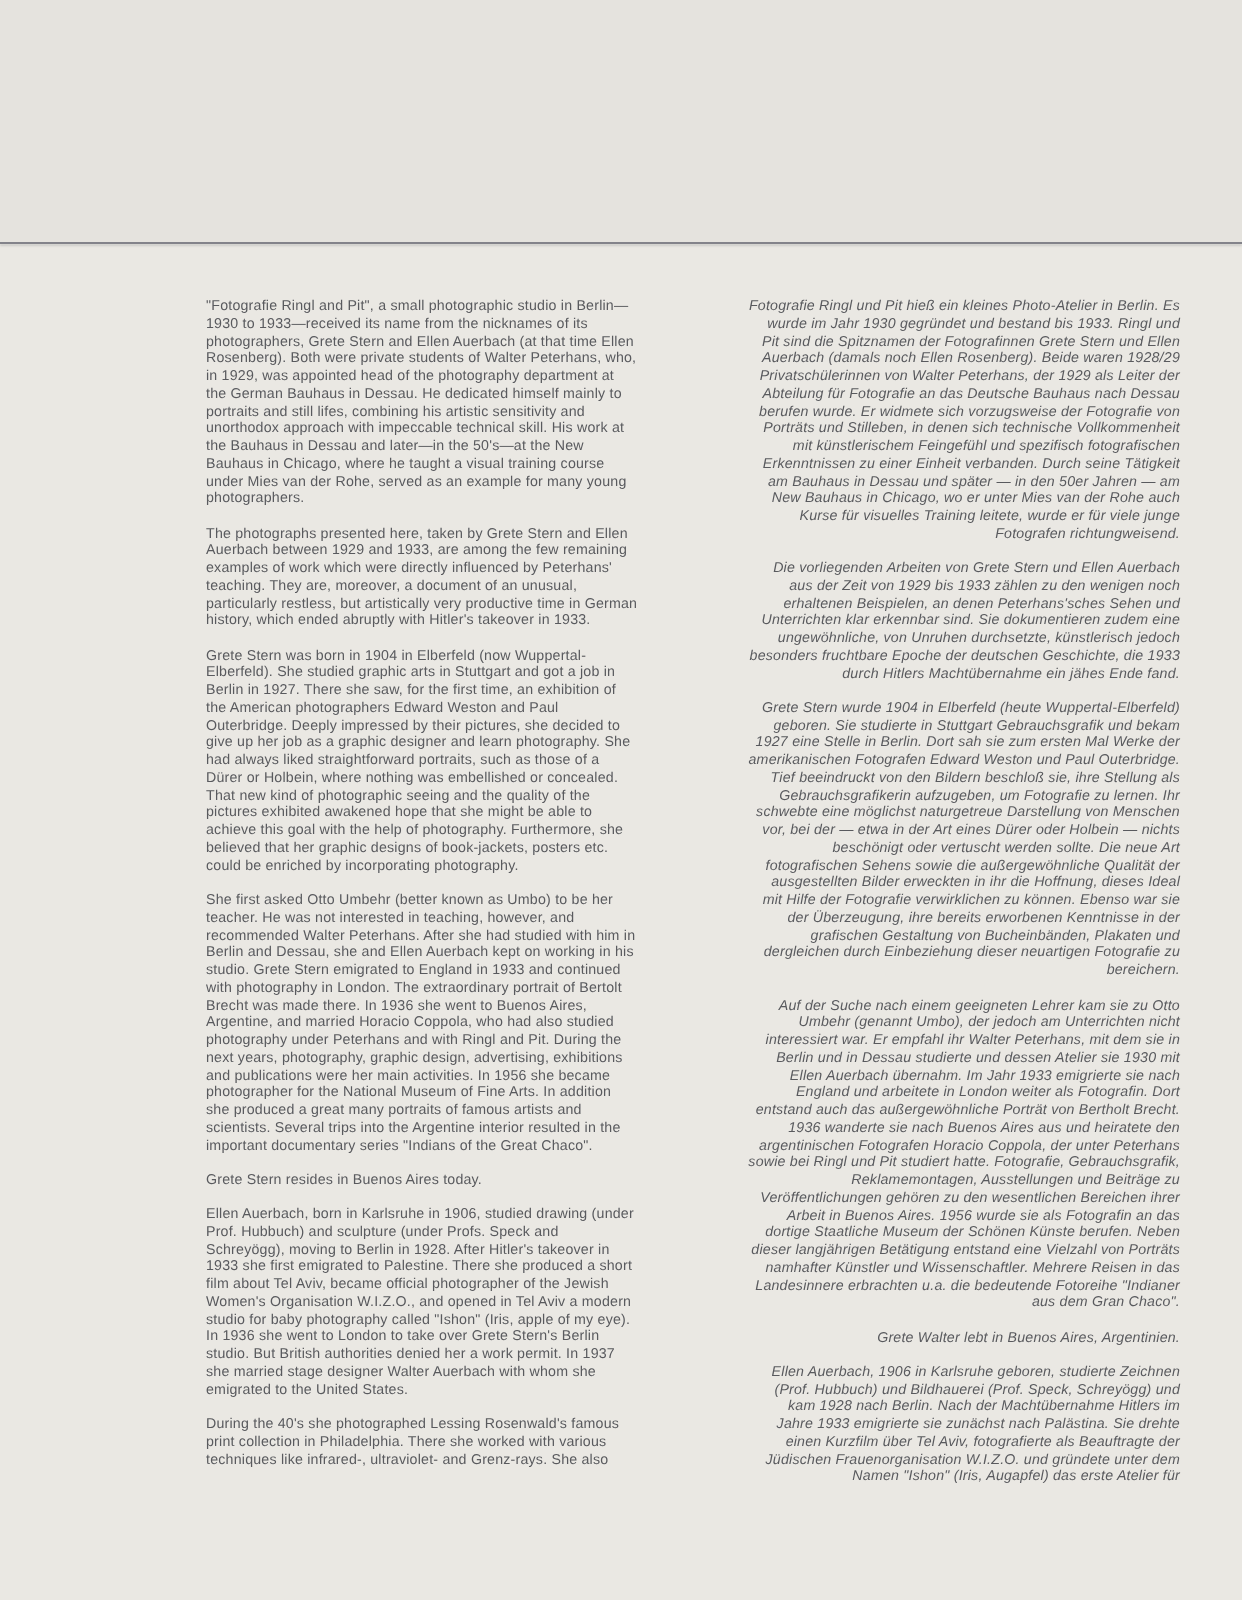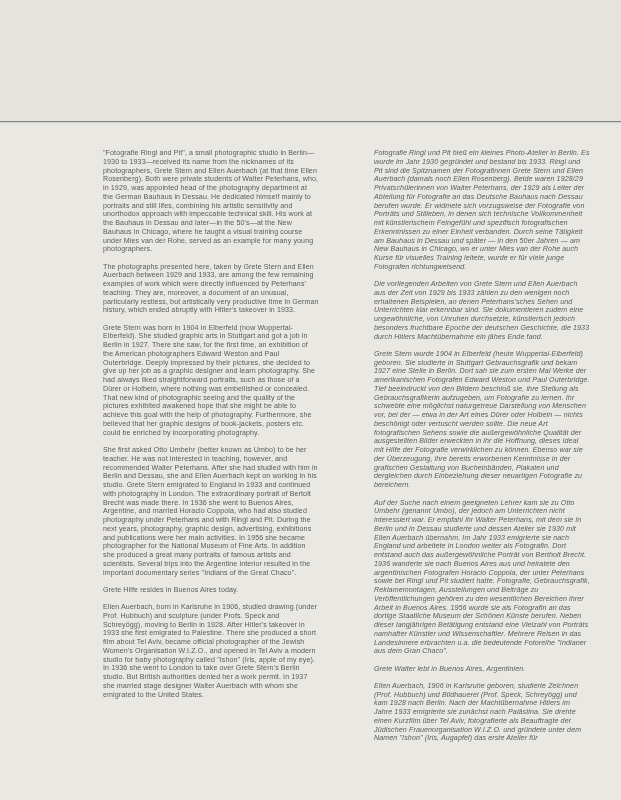--- a/index.html
+++ b/index.html
@@ -40,37 +40,38 @@
     color: #595a5e;
     font-size: 7.1px;
     line-height: 8.75px;
     letter-spacing: 0.015em;
     text-align: left;
   }
   .text-col p {
     margin: 0 0 8.6px 0;
   }
   .col-english { left: 103px; }
-  .col-german  { left: 374px; font-style: italic; }
+  .col-german  { left: 374px; font-style: italic; text-align: right; }
 </style>
 </head>
 <body>
 
 <div class="scan-page">
 
   <div class="top-band"></div>
   <div class="rule"></div>
 
   <div class="text-col col-english">
     <p>"Fotografie Ringl and Pit", a small photographic studio in Berlin—1930 to 1933—received its name from the nicknames of its photographers, Grete Stern and Ellen Auerbach (at that time Ellen Rosenberg). Both were private students of Walter Peterhans, who, in 1929, was appointed head of the photography department at the German Bauhaus in Dessau. He dedicated himself mainly to portraits and still lifes, combining his artistic sensitivity and unorthodox approach with impeccable technical skill. His work at the Bauhaus in Dessau and later—in the 50's—at the New Bauhaus in Chicago, where he taught a visual training course under Mies van der Rohe, served as an example for many young photographers.</p>
     <p>The photographs presented here, taken by Grete Stern and Ellen Auerbach between 1929 and 1933, are among the few remaining examples of work which were directly influenced by Peterhans' teaching. They are, moreover, a document of an unusual, particularly restless, but artistically very productive time in German history, which ended abruptly with Hitler's takeover in 1933.</p>
     <p>Grete Stern was born in 1904 in Elberfeld (now Wuppertal-Elberfeld). She studied graphic arts in Stuttgart and got a job in Berlin in 1927. There she saw, for the first time, an exhibition of the American photographers Edward Weston and Paul Outerbridge. Deeply impressed by their pictures, she decided to give up her job as a graphic designer and learn photography. She had always liked straightforward portraits, such as those of a Dürer or Holbein, where nothing was embellished or concealed. That new kind of photographic seeing and the quality of the pictures exhibited awakened hope that she might be able to achieve this goal with the help of photography. Furthermore, she believed that her graphic designs of book-jackets, posters etc. could be enriched by incorporating photography.</p>
     <p>She first asked Otto Umbehr (better known as Umbo) to be her teacher. He was not interested in teaching, however, and recommended Walter Peterhans. After she had studied with him in Berlin and Dessau, she and Ellen Auerbach kept on working in his studio. Grete Stern emigrated to England in 1933 and continued with photography in London. The extraordinary portrait of Bertolt Brecht was made there. In 1936 she went to Buenos Aires, Argentine, and married Horacio Coppola, who had also studied photography under Peterhans and with Ringl and Pit. During the next years, photography, graphic design, advertising, exhibitions and publications were her main activities. In 1956 she became photographer for the National Museum of Fine Arts. In addition she produced a great many portraits of famous artists and scientists. Several trips into the Argentine interior resulted in the important documentary series "Indians of the Great Chaco".</p>
-    <p>Grete Hilfe resides in Buenos Aires today.</p>
+    <p>Grete Stern resides in Buenos Aires today.</p>
     <p>Ellen Auerbach, born in Karlsruhe in 1906, studied drawing (under Prof. Hubbuch) and sculpture (under Profs. Speck and Schreyögg), moving to Berlin in 1928. After Hitler's takeover in 1933 she first emigrated to Palestine. There she produced a short film about Tel Aviv, became official photographer of the Jewish Women's Organisation W.I.Z.O., and opened in Tel Aviv a modern studio for baby photography called "Ishon" (Iris, apple of my eye). In 1936 she went to London to take over Grete Stern's Berlin studio. But British authorities denied her a work permit. In 1937 she married stage designer Walter Auerbach with whom she emigrated to the United States.</p>
+    <p>During the 40's she photographed Lessing Rosenwald's famous print collection in Philadelphia. There she worked with various techniques like infrared-, ultraviolet- and Grenz-rays. She also</p>
   </div>
 
   <div class="text-col col-german">
     <p>Fotografie Ringl und Pit hieß ein kleines Photo-Atelier in Berlin. Es wurde im Jahr 1930 gegründet und bestand bis 1933. Ringl und Pit sind die Spitznamen der Fotografinnen Grete Stern und Ellen Auerbach (damals noch Ellen Rosenberg). Beide waren 1928/29 Privatschülerinnen von Walter Peterhans, der 1929 als Leiter der Abteilung für Fotografie an das Deutsche Bauhaus nach Dessau berufen wurde. Er widmete sich vorzugsweise der Fotografie von Porträts und Stilleben, in denen sich technische Vollkommenheit mit künstlerischem Feingefühl und spezifisch fotografischen Erkenntnissen zu einer Einheit verbanden. Durch seine Tätigkeit am Bauhaus in Dessau und später — in den 50er Jahren — am New Bauhaus in Chicago, wo er unter Mies van der Rohe auch Kurse für visuelles Training leitete, wurde er für viele junge Fotografen richtungweisend.</p>
     <p>Die vorliegenden Arbeiten von Grete Stern und Ellen Auerbach aus der Zeit von 1929 bis 1933 zählen zu den wenigen noch erhaltenen Beispielen, an denen Peterhans'sches Sehen und Unterrichten klar erkennbar sind. Sie dokumentieren zudem eine ungewöhnliche, von Unruhen durchsetzte, künstlerisch jedoch besonders fruchtbare Epoche der deutschen Geschichte, die 1933 durch Hitlers Machtübernahme ein jähes Ende fand.</p>
     <p>Grete Stern wurde 1904 in Elberfeld (heute Wuppertal-Elberfeld) geboren. Sie studierte in Stuttgart Gebrauchsgrafik und bekam 1927 eine Stelle in Berlin. Dort sah sie zum ersten Mal Werke der amerikanischen Fotografen Edward Weston und Paul Outerbridge. Tief beeindruckt von den Bildern beschloß sie, ihre Stellung als Gebrauchsgrafikerin aufzugeben, um Fotografie zu lernen. Ihr schwebte eine möglichst naturgetreue Darstellung von Menschen vor, bei der — etwa in der Art eines Dürer oder Holbein — nichts beschönigt oder vertuscht werden sollte. Die neue Art fotografischen Sehens sowie die außergewöhnliche Qualität der ausgestellten Bilder erweckten in ihr die Hoffnung, dieses Ideal mit Hilfe der Fotografie verwirklichen zu können. Ebenso war sie der Überzeugung, ihre bereits erworbenen Kenntnisse in der grafischen Gestaltung von Bucheinbänden, Plakaten und dergleichen durch Einbeziehung dieser neuartigen Fotografie zu bereichern.</p>
     <p>Auf der Suche nach einem geeigneten Lehrer kam sie zu Otto Umbehr (genannt Umbo), der jedoch am Unterrichten nicht interessiert war. Er empfahl ihr Walter Peterhans, mit dem sie in Berlin und in Dessau studierte und dessen Atelier sie 1930 mit Ellen Auerbach übernahm. Im Jahr 1933 emigrierte sie nach England und arbeitete in London weiter als Fotografin. Dort entstand auch das außergewöhnliche Porträt von Bertholt Brecht. 1936 wanderte sie nach Buenos Aires aus und heiratete den argentinischen Fotografen Horacio Coppola, der unter Peterhans sowie bei Ringl und Pit studiert hatte. Fotografie, Gebrauchsgrafik, Reklamemontagen, Ausstellungen und Beiträge zu Veröffentlichungen gehören zu den wesentlichen Bereichen ihrer Arbeit in Buenos Aires. 1956 wurde sie als Fotografin an das dortige Staatliche Museum der Schönen Künste berufen. Neben dieser langjährigen Betätigung entstand eine Vielzahl von Porträts namhafter Künstler und Wissenschaftler. Mehrere Reisen in das Landesinnere erbrachten u.a. die bedeutende Fotoreihe "Indianer aus dem Gran Chaco".</p>
     <p>Grete Walter lebt in Buenos Aires, Argentinien.</p>
     <p>Ellen Auerbach, 1906 in Karlsruhe geboren, studierte Zeichnen (Prof. Hubbuch) und Bildhauerei (Prof. Speck, Schreyögg) und kam 1928 nach Berlin. Nach der Machtübernahme Hitlers im Jahre 1933 emigrierte sie zunächst nach Palästina. Sie drehte einen Kurzfilm über Tel Aviv, fotografierte als Beauftragte der Jüdischen Frauenorganisation W.I.Z.O. und gründete unter dem Namen "Ishon" (Iris, Augapfel) das erste Atelier für</p>
   </div>

